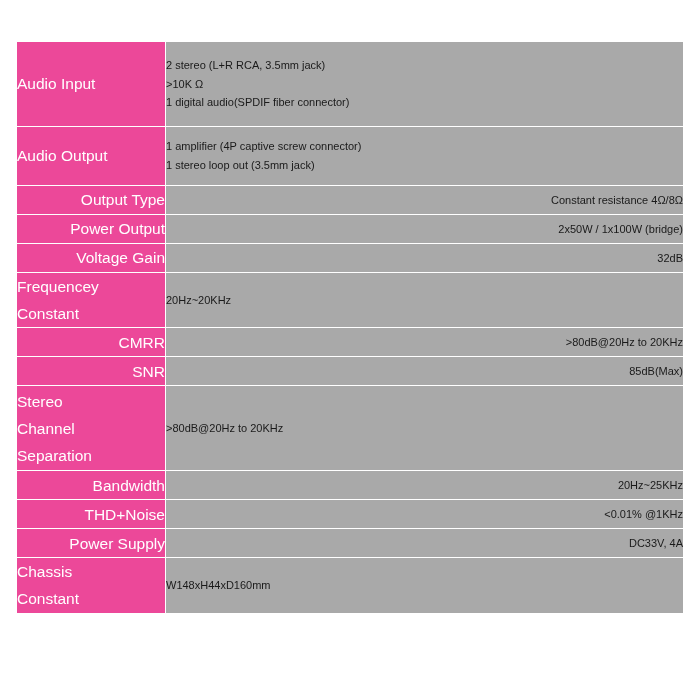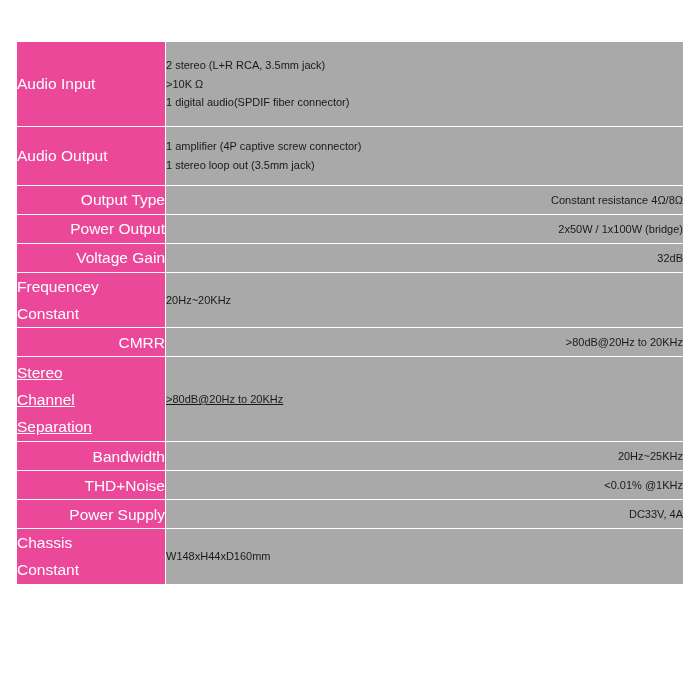--- a/index.html
+++ b/index.html
@@ -47,21 +47,21 @@
   }
   .line {
     display: block;
     white-space: nowrap;
   }
   .label .line { }
   tr.r-audio-input td { height: 84px; }
   tr.r-audio-output td { height: 58px; }
   tr.r-single td { height: 28px; text-align: right; }
   tr.r-two td { height: 54px; }
-  tr.r-three td { height: 84px; text-decoration: underline; }
+  tr.r-three td { height: 84px; }
 </style>
 </head>
 <body>
 
 <div class="sheet">
   <table class="spec">
     <tbody>
 
       <tr class="r-audio-input">
         <td class="label">
@@ -123,20 +123,28 @@
 
       <tr class="r-single">
         <td class="label">
           <span class="line">CMRR</span>
         </td>
         <td class="value">
           <span class="line">&gt;80dB@20Hz to 20KHz</span>
         </td>
       </tr>
 
+      <tr class="r-single">
+        <td class="label">
+          <span class="line">SNR</span>
+        </td>
+        <td class="value">
+          <span class="line">85dB(Max)</span>
+        </td>
+      </tr>
 
       <tr class="r-three">
         <td class="label">
           <span class="line">Stereo</span>
           <span class="line">Channel</span>
           <span class="line">Separation</span>
         </td>
         <td class="value">
           <span class="line">&gt;80dB@20Hz to 20KHz</span>
         </td>

